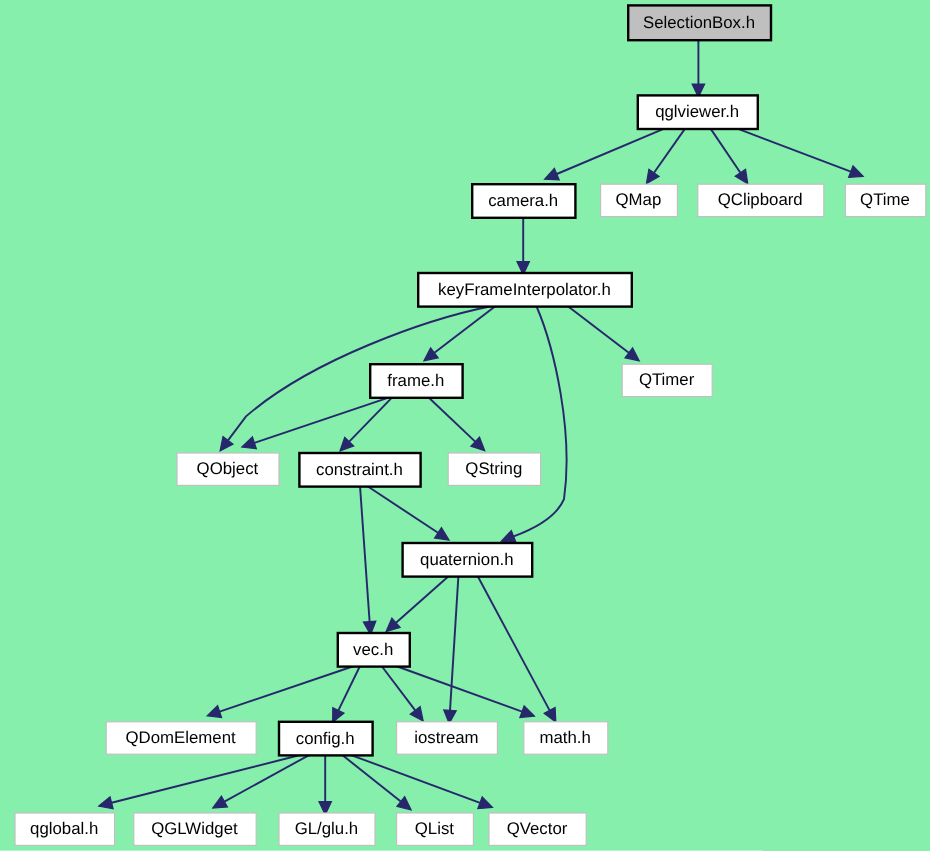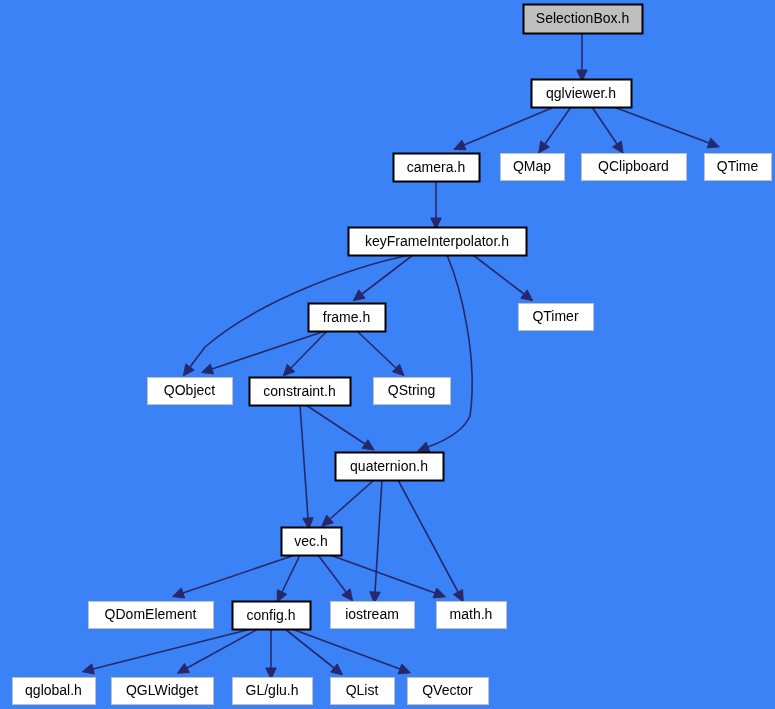--- a/index.html
+++ b/index.html
@@ -4,21 +4,21 @@
 <style>
   html, body {
     margin: 0;
     padding: 0;
     background: #ffffff;
   }
   #graph-root {
     position: relative;
     width: 775px;
     height: 709px;
-    background: #3b82f6;
+    background: #86efac;
     font-family: "Liberation Sans", sans-serif;
     overflow: hidden;
   }
   svg#graph-canvas {
     position: absolute;
     left: 0;
     top: 0;
     width: 775px;
     height: 709px;
     display: block;

